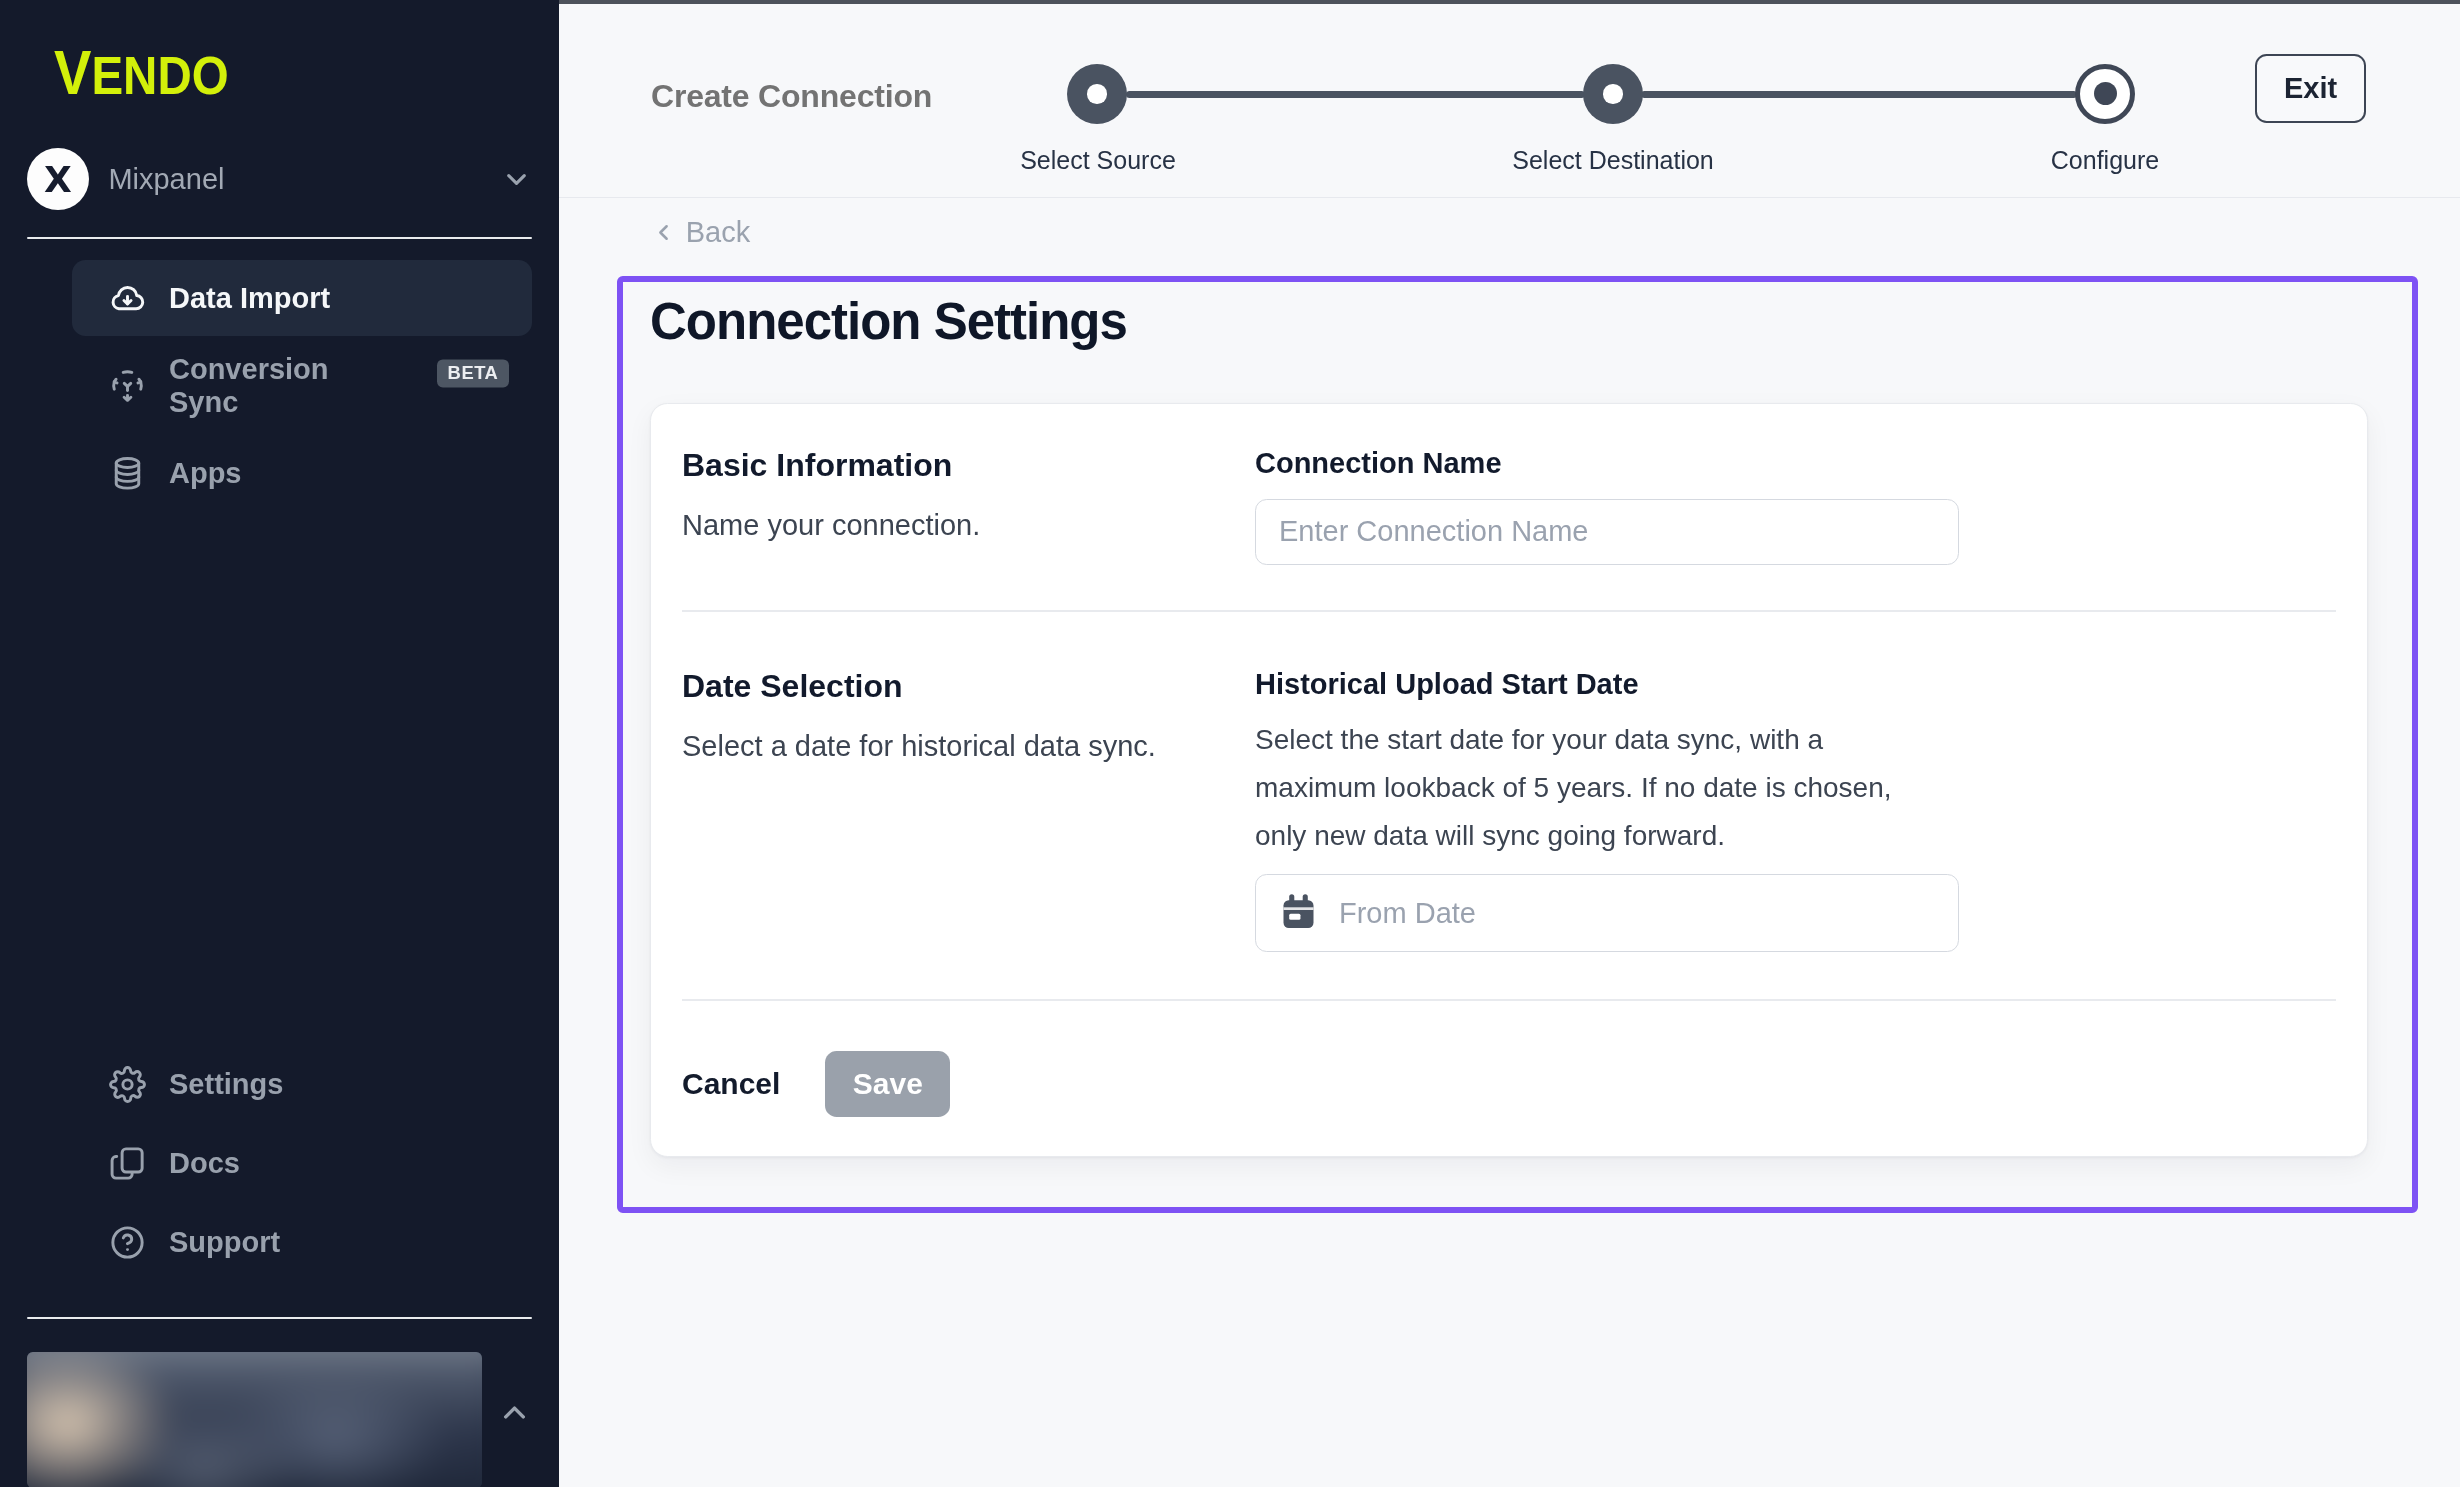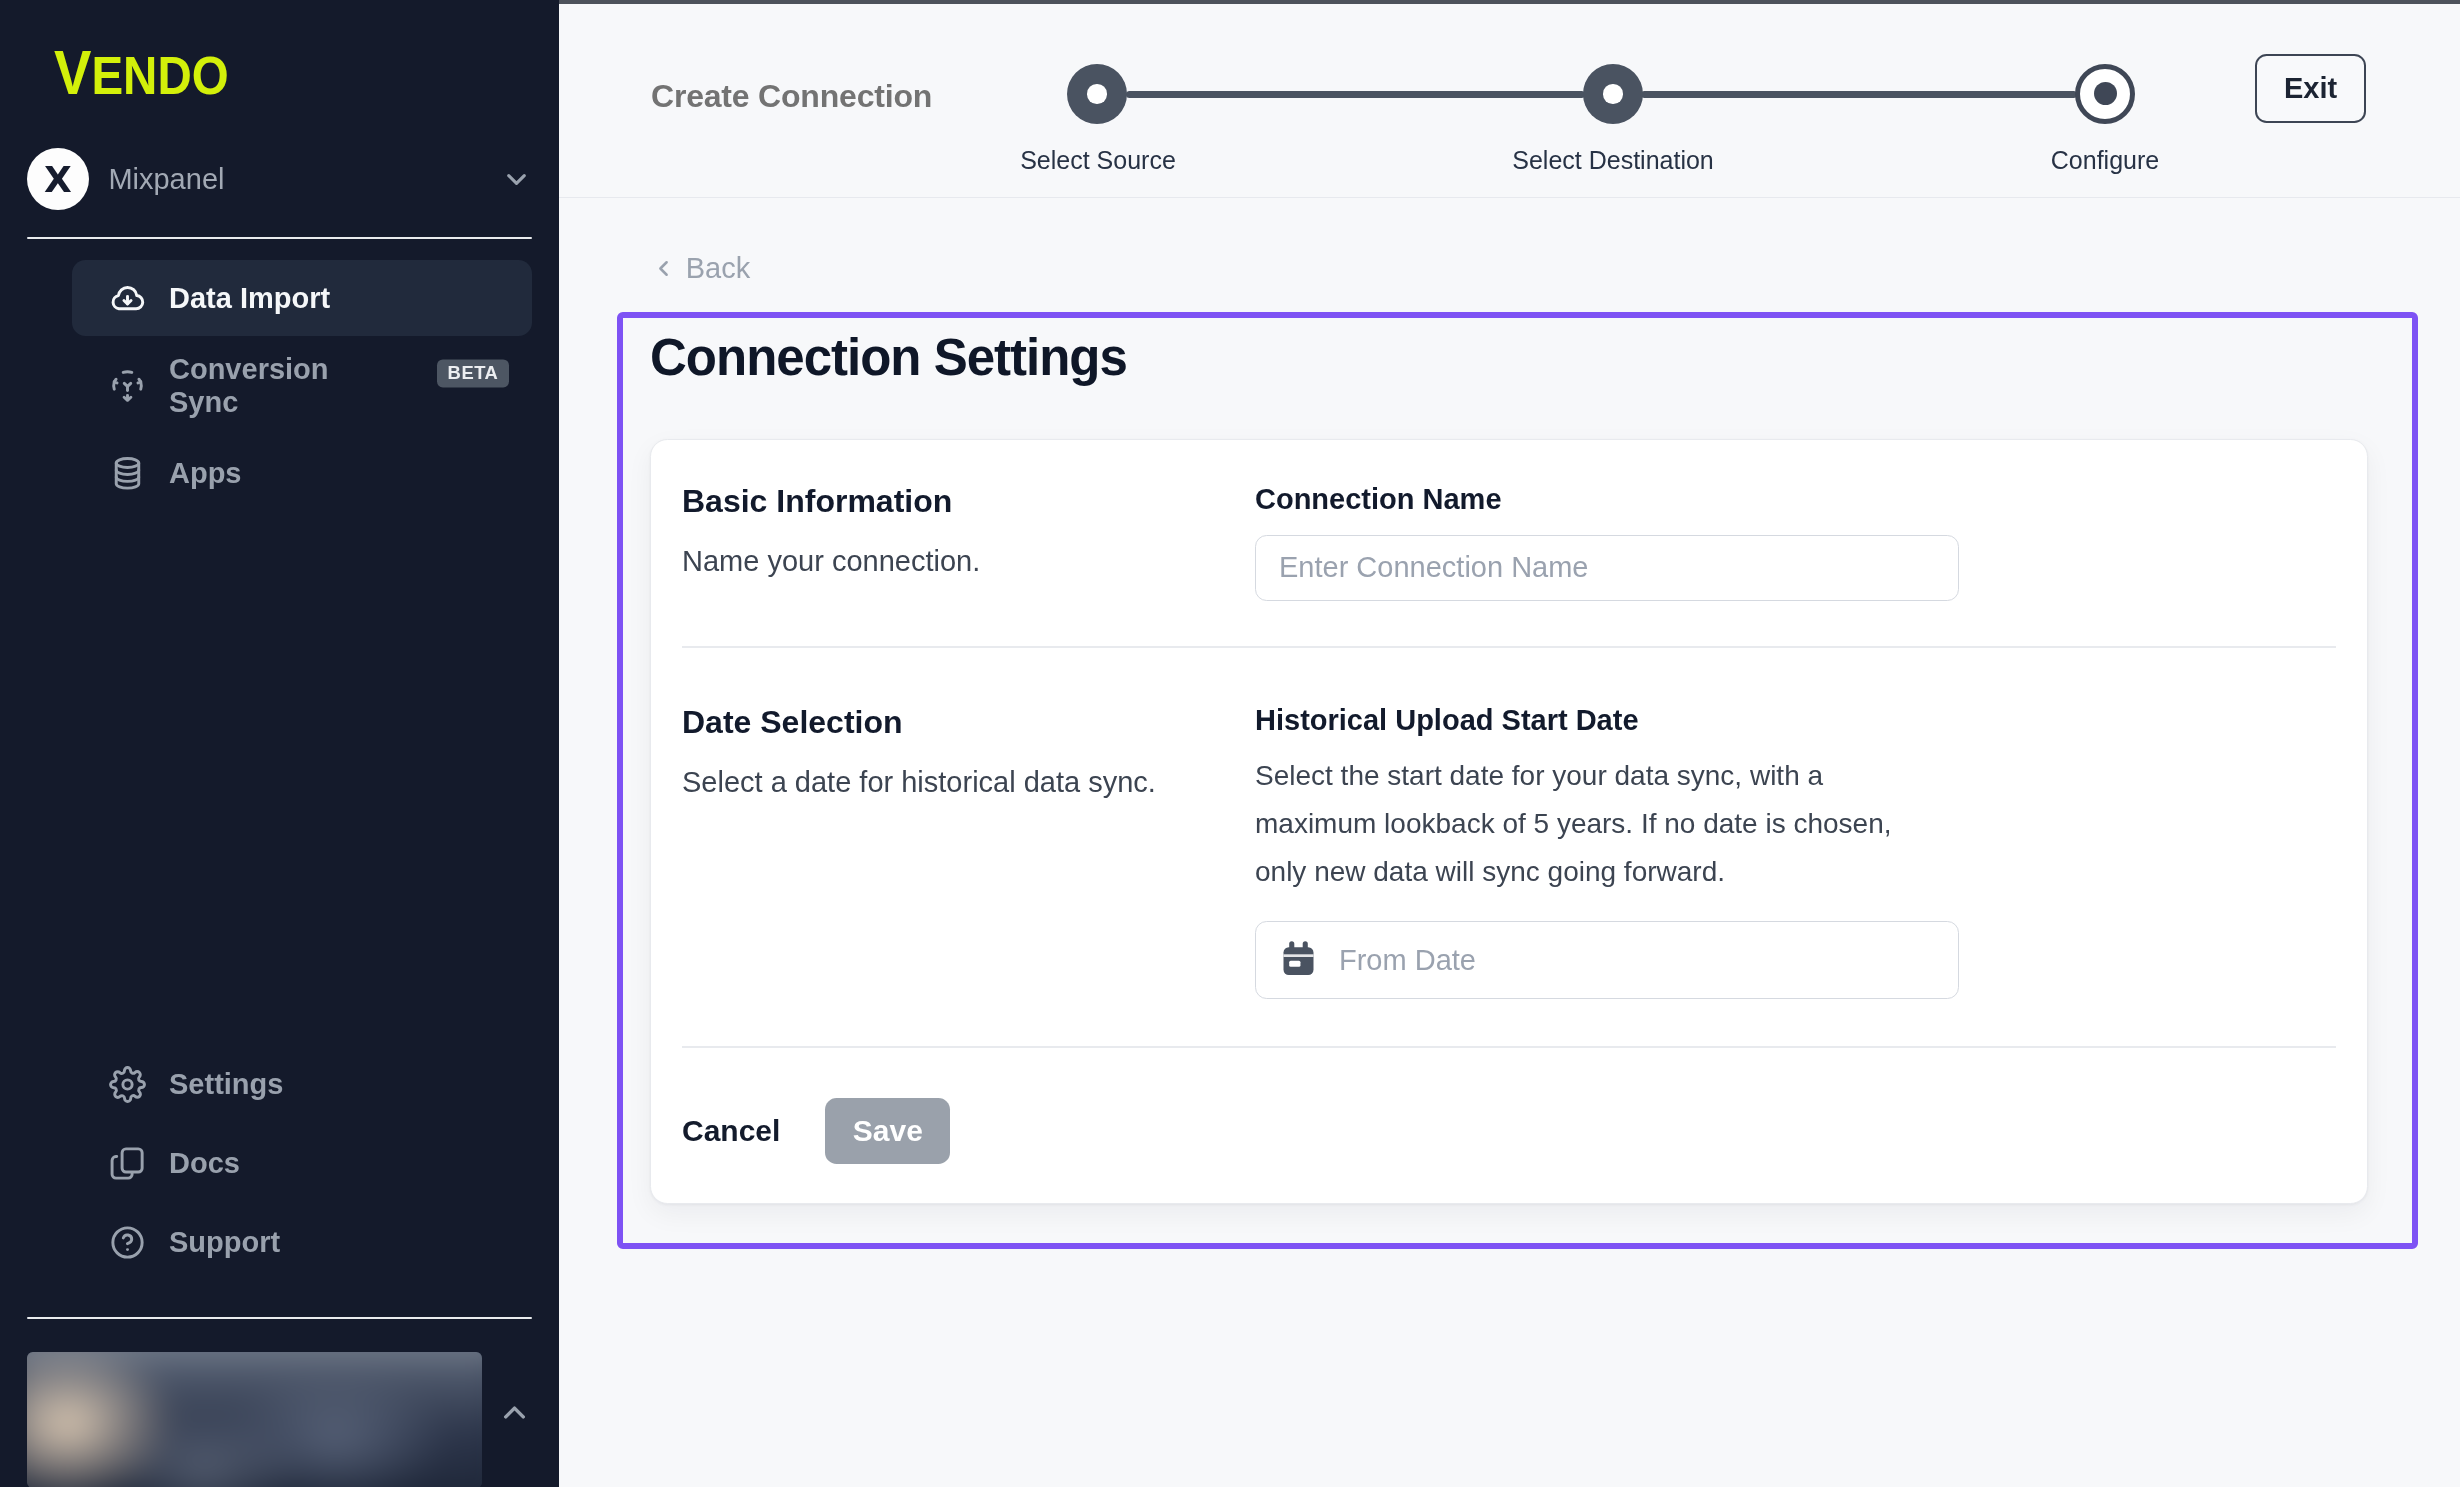--- a/index.html
+++ b/index.html
@@ -110,21 +110,21 @@
   .l1 { left:539px; } .l2 { left:1054px; } .l3 { left:1546px; }
   .exit-btn {
     position:absolute; right:95px; top:50px;
     width:111px; height:69px;
     background:#f8f9fb; border:2.9px solid #3d4554; border-radius:11.6px;
     font-family:inherit; font-size:29px; font-weight:600; color:#1c2433;
     cursor:pointer;
   }
 
   .back-link {
-    margin:54px 0 0 92px;
+    margin:18px 0 0 92px;
     display:inline-flex; align-items:center; gap:9.7px;
     color:#9aa2ae; font-size:29px; font-weight:500; cursor:pointer;
   }
 
   .purple-box {
     margin:27px 43px 0 58px;
     height:937px;
     border:6.8px solid #7e52f4; border-radius:5.8px;
     padding:9.7px 0 0 27px;
   }
@@ -146,21 +146,21 @@
   .field-label { display:block; font-size:29px; font-weight:700; color:#121a2c; }
   .text-input {
     display:block; margin-top:19.4px;
     width:704px; height:66px;
     border:1.9px solid #d5d9e0; border-radius:11.6px;
     padding:0 23px; font-family:inherit; font-size:29px; color:#1f2937;
     background:#fff; outline:none;
   }
   .text-input::placeholder { color:#9aa2af; }
   .help-text { margin-top:15.5px; width:685px; font-size:28px; line-height:48px; color:#3c4451; }
-  .date-wrap { position:relative; margin-top:25px; width:640px; }
+  .date-wrap { position:relative; margin-top:14px; width:640px; }
   .date-input {
     width:704px; height:78px;
     border:1.9px solid #d5d9e0; border-radius:11.6px;
     padding:0 23px 0 83px; font-family:inherit; font-size:29px; color:#1f2937;
     background:#fff; outline:none;
   }
   .date-input::placeholder { color:#9aa2af; }
   .cal-icon { position:absolute; left:25px; top:50%; transform:translateY(-50%); width:37px; height:39px; }
   .hr { height:1.9px; background:#e8eaee; }
   .actions { padding:50px 0 39px; display:flex; align-items:center; gap:45px; }

